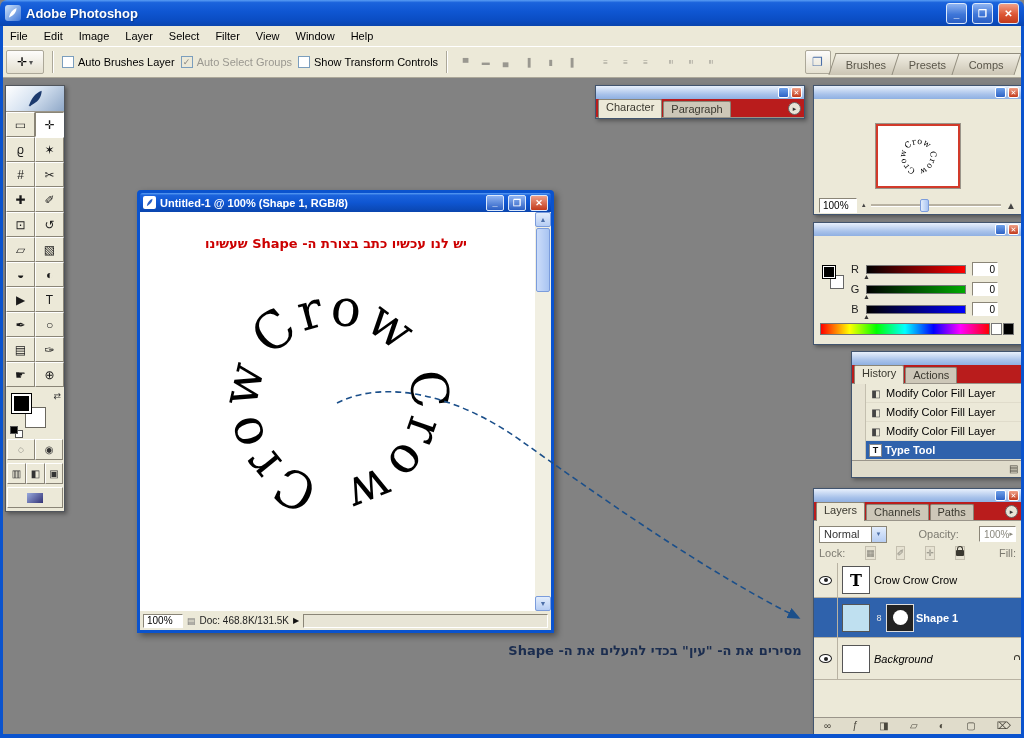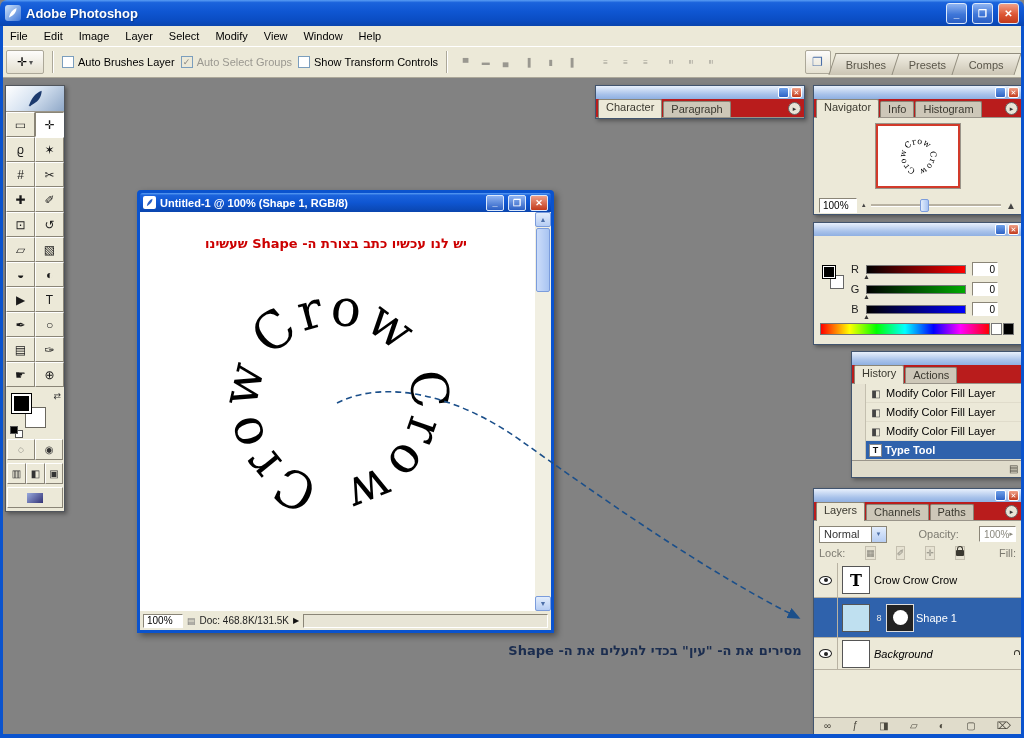--- a/index.html
+++ b/index.html
@@ -138,21 +138,21 @@
     <span class="winbtn">❐</span>
     <span class="winbtn close">✕</span>
   </div>
 
   <div id="menubar">
     <span class="menu-item">File</span>
     <span class="menu-item">Edit</span>
     <span class="menu-item">Image</span>
     <span class="menu-item">Layer</span>
     <span class="menu-item">Select</span>
-    <span class="menu-item">Modify</span>
+    <span class="menu-item">Filter</span>
     <span class="menu-item">View</span>
     <span class="menu-item">Window</span>
     <span class="menu-item">Help</span>
   </div>
 
   <div id="optionsbar">
     <span class="presetbtn">
       <span>✛</span>
       <span style="font-size:8px;color:#555">▾</span>
     </span>
@@ -305,26 +305,20 @@
       <span class="ptab">Paragraph</span>
       <span class="pmenu">▸</span>
     </div>
   </div>
 
   <div class="pal" style="left:813px;top:85px;width:209px;height:130px">
     <div class="ptitle">
       <span class="pmin"></span>
       <span class="pclose">✕</span>
     </div>
-    <div class="ptabs">
-      <span class="ptab active">Navigator</span>
-      <span class="ptab">Info</span>
-      <span class="ptab">Histogram</span>
-      <span class="pmenu">▸</span>
-    </div>
     <div id="nav-thumb">
       <svg viewBox="0 0 400 380" width="62" height="59">
         <defs>
             <path id="circPathMini" d="M 134.5 144.1 A 80 80 0 1 1 265.5 235.9 A 80 80 0 1 1 134.5 144.1" fill="none"></path>
           </defs>
         <text font-family="DejaVu Serif, serif" font-size="54" letter-spacing="3" fill="#000" textLength="500" lengthAdjust="spacingAndGlyphs">
           <textPath href="#circPathMini">Crow Crow Crow</textPath>
         </text>
       </svg>
     </div>
@@ -455,23 +449,23 @@
       <span class="lthumb">T</span>
       <span>Crow Crow Crow</span>
     </div>
     <div class="layer-row sel" style="top:109px;height:40px">
       <span class="eyewell"></span>
       <span class="lthumb" style="background:#BFE0F0"></span>
       <span class="chainlink">8</span>
       <span class="mask-thumb">
           <span class="dot"></span>
         </span>
-      <span style="font-weight:normal">Shape 1</span>
-    </div>
-    <div class="layer-row" style="top:149px;height:32px">
+      <span style="font-weight:bold">Shape 1</span>
+    </div>
+    <div class="layer-row" style="top:149px;height:42px">
       <span class="eyewell">
           <span class="eye"></span>
         </span>
       <span class="lthumb"></span>
       <span style="font-style:italic;flex:1">Background</span>
       <span style="margin-right:8px"><span class="padlock"></span></span>
     </div>
     <div class="pbottom" style="bottom:0;justify-content:space-between;padding:0 10px">
       <span class="pico">∞</span>
       <span class="pico">ƒ</span>

